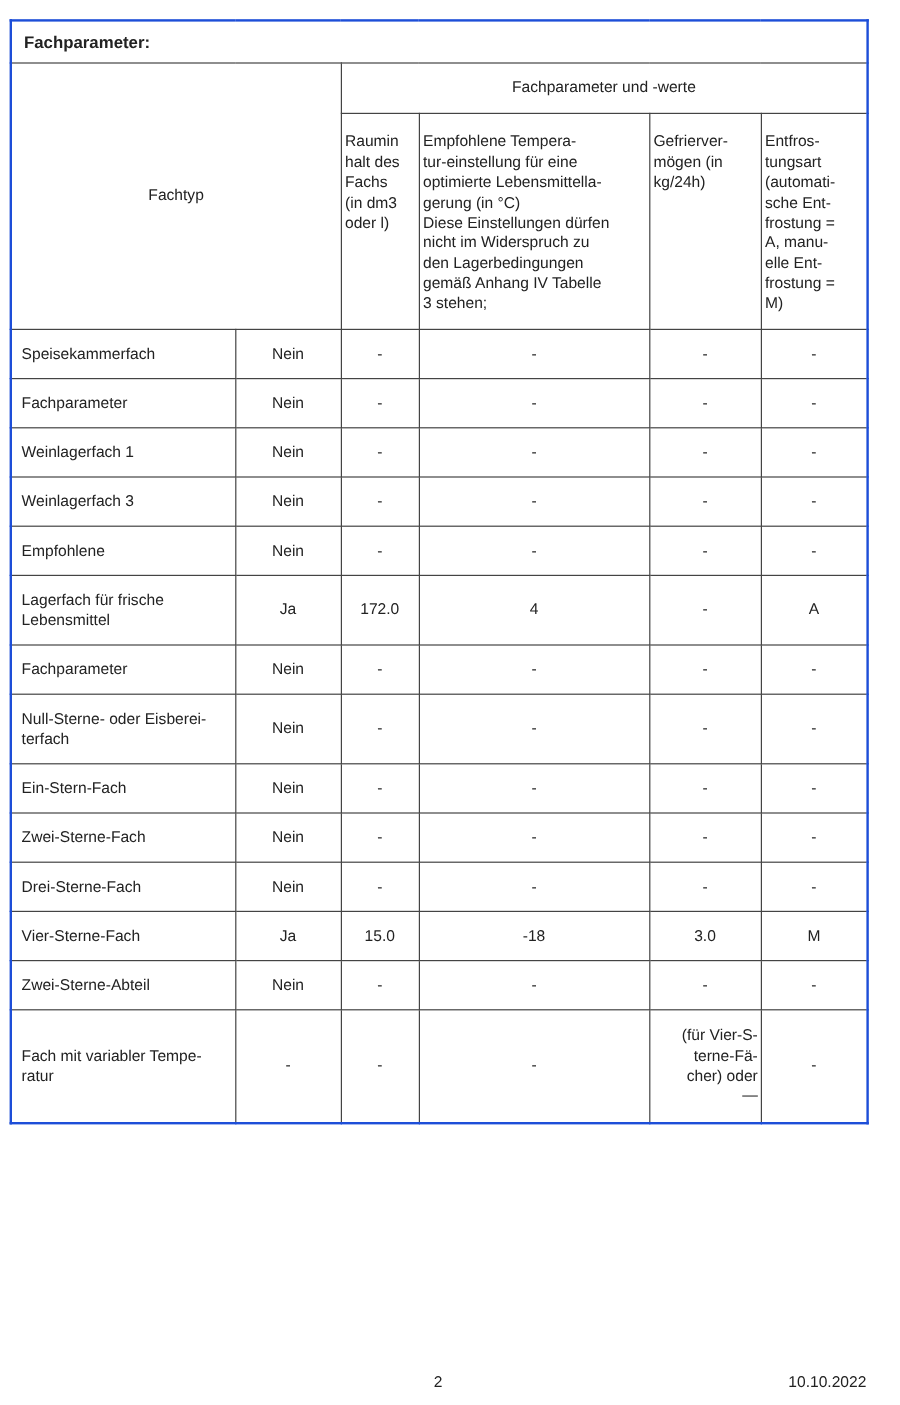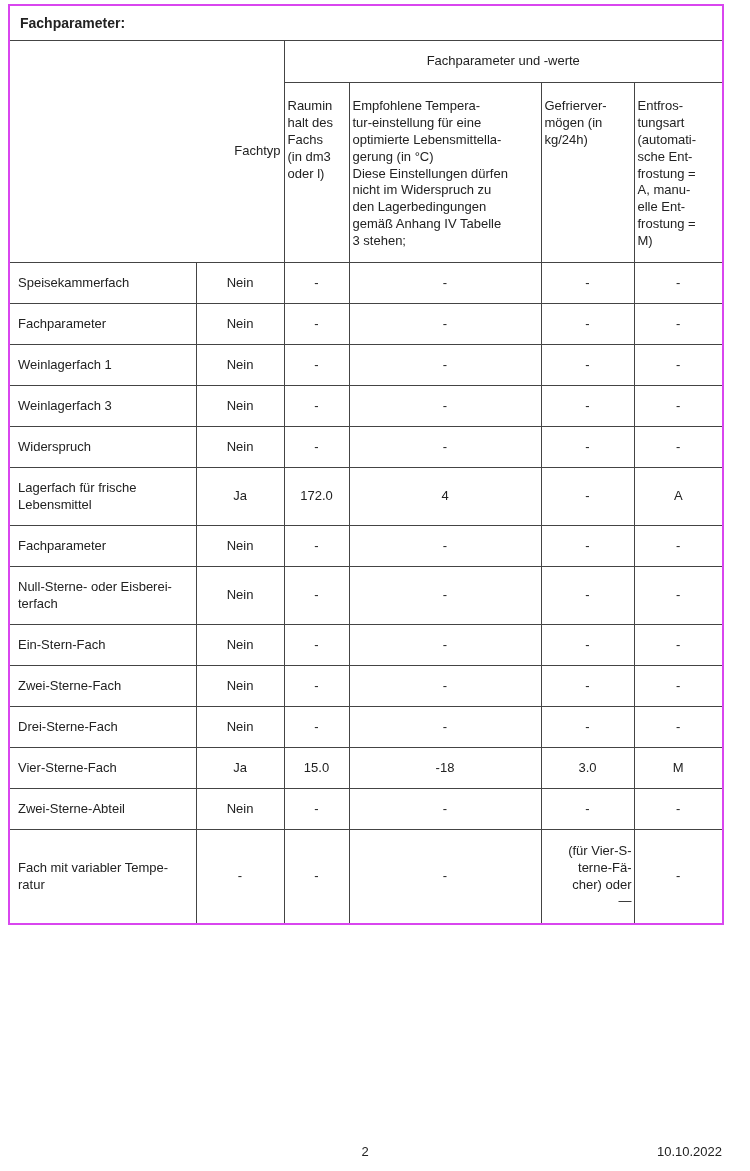--- a/index.html
+++ b/index.html
@@ -8,45 +8,45 @@
     width: 750px;
     height: 1171px;
     background: #ffffff;
     font-family: "Liberation Sans", "DejaVu Sans", sans-serif;
     color: #222222;
     overflow: hidden;
   }
   table.fach-table {
     position: absolute;
     left: 8px;
-    top: 4px;
+    top: 16px;
     width: 714px;
     border-collapse: collapse;
     table-layout: fixed;
-    border: 2px solid #d946ef;
+    border: 2px solid #1d4ed8;
   }
   .fach-table td {
     border: 1.5px solid #444444;
     font-size: 13px;
     line-height: 1.3;
     white-space: pre-line;
     overflow: hidden;
     padding: 2px 3px;
     color: #222222;
   }
   td.title-cell {
     font-weight: bold;
     font-size: 14px;
     height: 30px;
     text-align: left;
     vertical-align: middle;
     padding-left: 10px;
   }
   td.fachtyp-cell {
-    text-align: right;
+    text-align: center;
     vertical-align: middle;
   }
   td.group-cell {
     height: 37px;
     text-align: center;
     vertical-align: middle;
     margin-left: 13px;
   }
   td.sub-cell {
     height: 162px;
@@ -170,21 +170,21 @@
       </tr>
       <tr class="r-data">
         <td class="name-cell">Weinlagerfach 3</td>
         <td class="val-cell">Nein</td>
         <td class="val-cell">-</td>
         <td class="val-cell">-</td>
         <td class="val-cell">-</td>
         <td class="val-cell">-</td>
       </tr>
       <tr class="r-data">
-        <td class="name-cell">Widerspruch</td>
+        <td class="name-cell">Empfohlene</td>
         <td class="val-cell">Nein</td>
         <td class="val-cell">-</td>
         <td class="val-cell">-</td>
         <td class="val-cell">-</td>
         <td class="val-cell">-</td>
       </tr>
       <tr class="r-data h2">
         <td class="name-cell">Lagerfach für frische
 Lebensmittel</td>
         <td class="val-cell">Ja</td>

